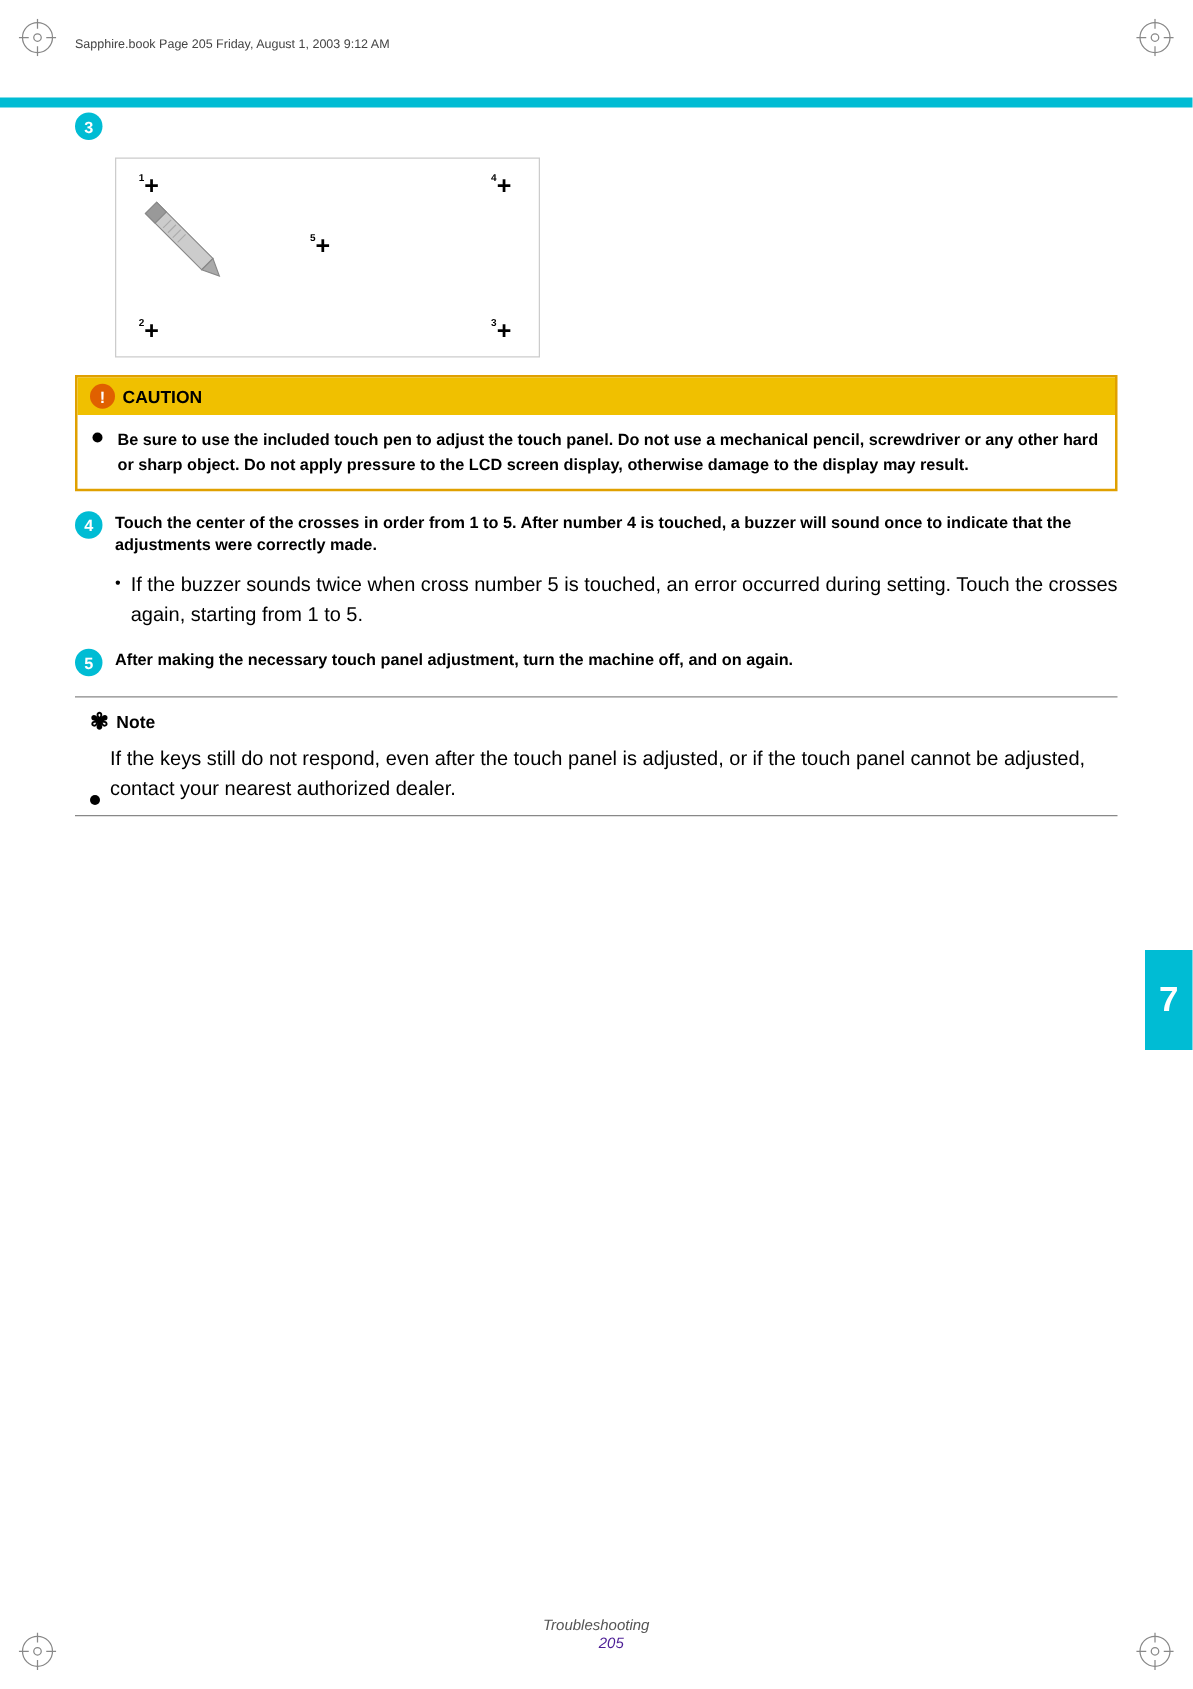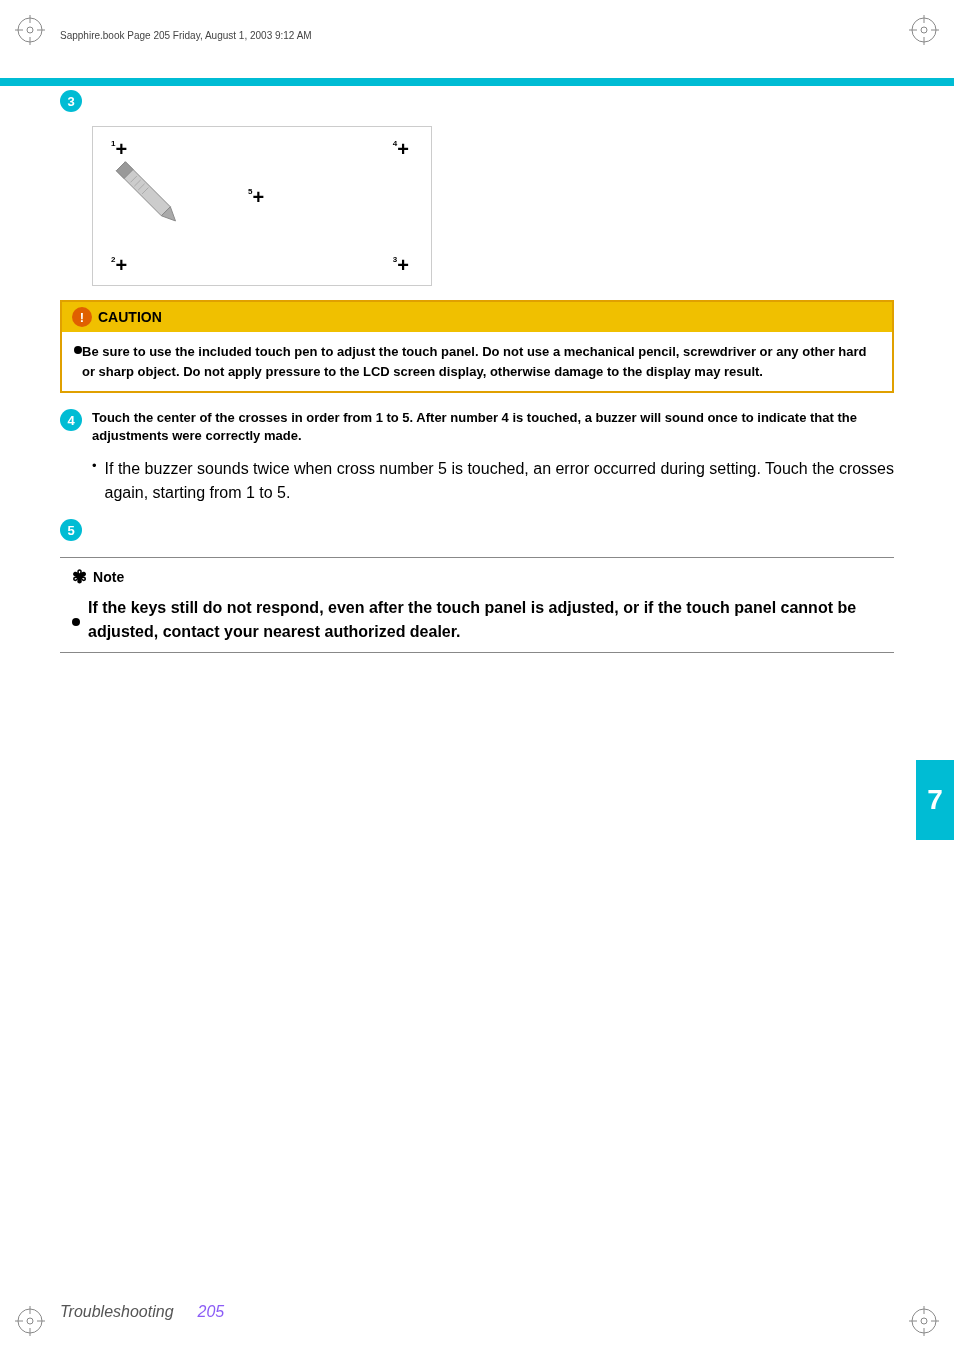--- a/index.html
+++ b/index.html
@@ -164,21 +164,21 @@
       color: white;
       font-weight: bold;
       font-size: 13px;
       flex-shrink: 0;
     }
 
     .caution-body {
       padding: 10px 12px;
       display: flex;
       align-items: flex-start;
-      gap: 0;
+      gap: 12px;
     }
 
     .bullet-circle {
       width: 8px;
       height: 8px;
       border-radius: 50%;
       background: #000;
       flex-shrink: 0;
       margin-top: 4px;
     }
@@ -224,44 +224,44 @@
       font-weight: bold;
       margin-bottom: 8px;
     }
 
     .note-icon {
       font-size: 18px;
     }
 
     .note-bullet-row {
       display: flex;
-      align-items: center;
+      align-items: flex-end;
       gap: 8px;
       margin: 0;
-      font-weight: bold;
     }
 
     
     .footer {
       position: absolute;
       bottom: 30px;
       left: 60px;
       right: 60px;
       display: flex;
-      justify-content: flex-start;
-      align-items: center;
-      font-size: 16px;
+      justify-content: center;
+      align-items: center;
+      font-size: 12px;
       color: #555;
       font-style: italic;
+      flex-direction: column;
     }
 
     .footer-page {
       font-style: italic;
       margin-left: 24px;
-      color: #8b5cf6;
+      color: #4c1d95;
     }
   </style>
 </head>
 <body>
 
 <div class="corner-mark corner-tl">
   <svg viewBox="0 0 30 30">
     <circle cx="15" cy="15" r="12" fill="none" stroke="#888" stroke-width="1"></circle>
     <circle cx="15" cy="15" r="3" fill="none" stroke="#888" stroke-width="1"></circle>
     <line x1="15" y1="0" x2="15" y2="8" stroke="#888" stroke-width="1"></line>
@@ -368,20 +368,21 @@
     <div class="step-text">Touch the center of the crosses in order from 1 to 5. After number 4 is touched, a buzzer will sound once to indicate that the adjustments were correctly made.</div>
   </div>
 
   <div class="sub-bullet-row">
     <span class="sub-bullet-dot">•</span>
     <span class="sub-text">If the buzzer sounds twice when cross number 5 is touched, an error occurred during setting. Touch the crosses again, starting from 1 to 5.</span>
   </div>
 
   <div class="step-row" style="margin-top:14px;">
     <div class="step-circle">5</div>
+    <div class="step-text">After making the necessary touch panel adjustment, turn the machine off, and on again.</div>
   </div>
 
   <div class="note-box" style="margin-top:16px;">
     <div class="note-header">
       <span class="note-icon">✾</span>
       <span>Note</span>
     </div>
     <div class="note-bullet-row">
       <div class="bullet-circle" style="margin-top:4px;"></div>
       <span class="sub-text">If the keys still do not respond, even after the touch panel is adjusted, or if the touch panel cannot be adjusted, contact your nearest authorized dealer.</span>

